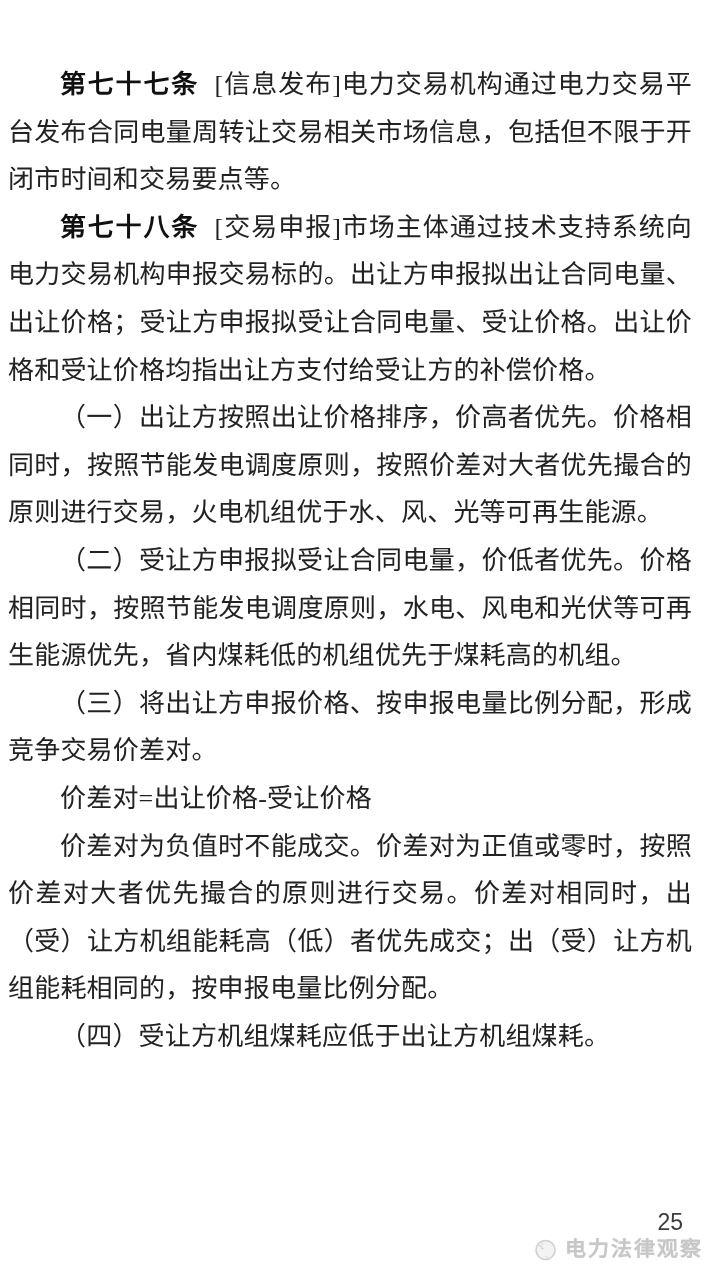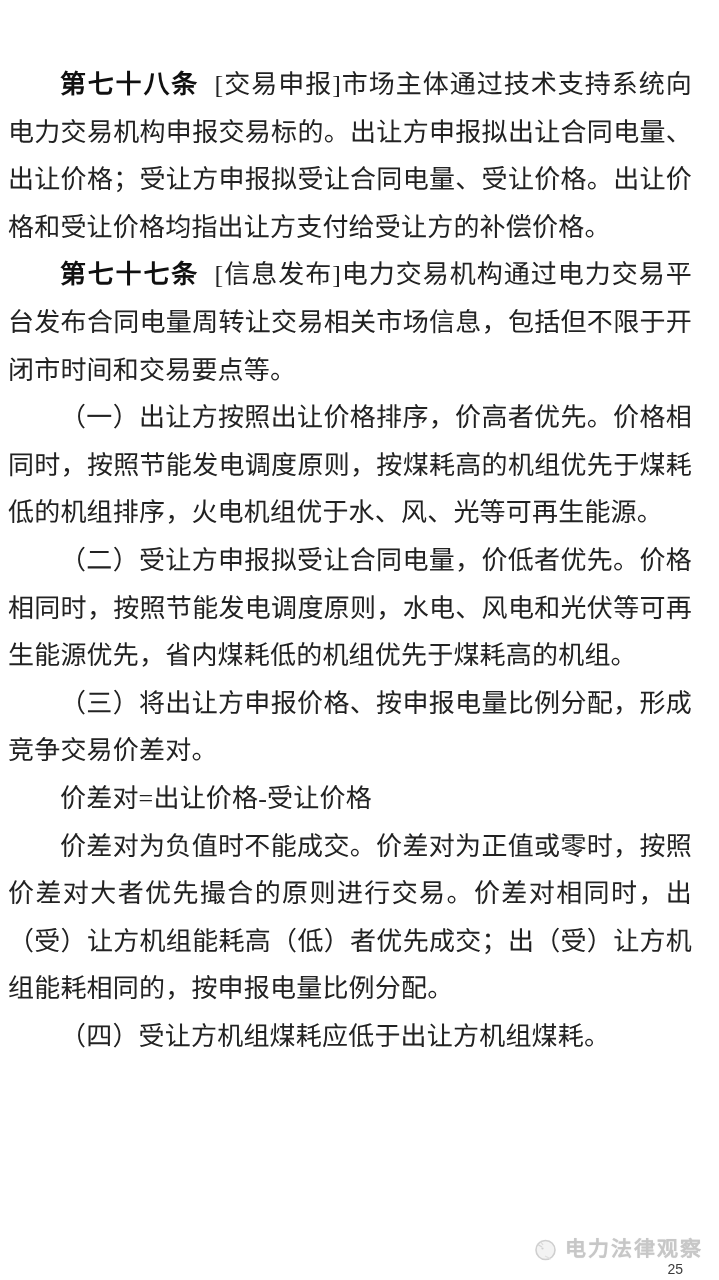--- a/index.html
+++ b/index.html
@@ -36,24 +36,23 @@
     font-weight: 700;
     color: #101010;
     margin-right: 0.6em;
     letter-spacing: 1px;
   }
   .pagenum {
     position: absolute;
     top: 1211px;
     right: 36px;
     font-family: "Liberation Sans", "DejaVu Sans", sans-serif;
-    font-size: 14px;
+    font-size: 23px;
     color: #3c3c3c;
     line-height: 22px;
-    margin-top: 47px;
   }
   .brand {
     position: absolute;
     top: 1236px;
     right: 16px;
     display: flex;
     align-items: flex-end;
     gap: 7px;
   }
   .brand .logo {
@@ -70,23 +69,23 @@
     text-shadow: 0 0 1px #dedede;
     line-height: 26px;
   }
 </style>
 </head>
 <body>
 
 <div class="page">
 
   <main class="doc">
+      <p class="para"><b class="art">第七十七条</b>[信息发布]电力交易机构通过电力交易平台发布合同电量周转让交易相关市场信息，包括但不限于开闭市时间和交易要点等。</p>
       <p class="para"><b class="art">第七十八条</b>[交易申报]市场主体通过技术支持系统向电力交易机构申报交易标的。出让方申报拟出让合同电量、出让价格；受让方申报拟受让合同电量、受让价格。出让价格和受让价格均指出让方支付给受让方的补偿价格。</p>
-      <p class="para"><b class="art">第七十七条</b>[信息发布]电力交易机构通过电力交易平台发布合同电量周转让交易相关市场信息，包括但不限于开闭市时间和交易要点等。</p>
-      <p class="para">（一）出让方按照出让价格排序，价高者优先。价格相同时，按照节能发电调度原则，按煤耗高的机组优先于煤耗低的机组排序，火电机组优于水、风、光等可再生能源。</p>
+      <p class="para">（一）出让方按照出让价格排序，价高者优先。价格相同时，按照节能发电调度原则，按照价差对大者优先撮合的原则进行交易，火电机组优于水、风、光等可再生能源。</p>
       <p class="para">（二）受让方申报拟受让合同电量，价低者优先。价格相同时，按照节能发电调度原则，水电、风电和光伏等可再生能源优先，省内煤耗低的机组优先于煤耗高的机组。</p>
       <p class="para">（三）将出让方申报价格、按申报电量比例分配，形成竞争交易价差对。</p>
       <p class="para">价差对=出让价格-受让价格</p>
       <p class="para">价差对为负值时不能成交。价差对为正值或零时，按照价差对大者优先撮合的原则进行交易。价差对相同时，出（受）让方机组能耗高（低）者优先成交；出（受）让方机组能耗相同的，按申报电量比例分配。</p>
       <p class="para">（四）受让方机组煤耗应低于出让方机组煤耗。</p>
     </main>
 
   <div class="pagenum">25</div>
 
   <div class="brand">

